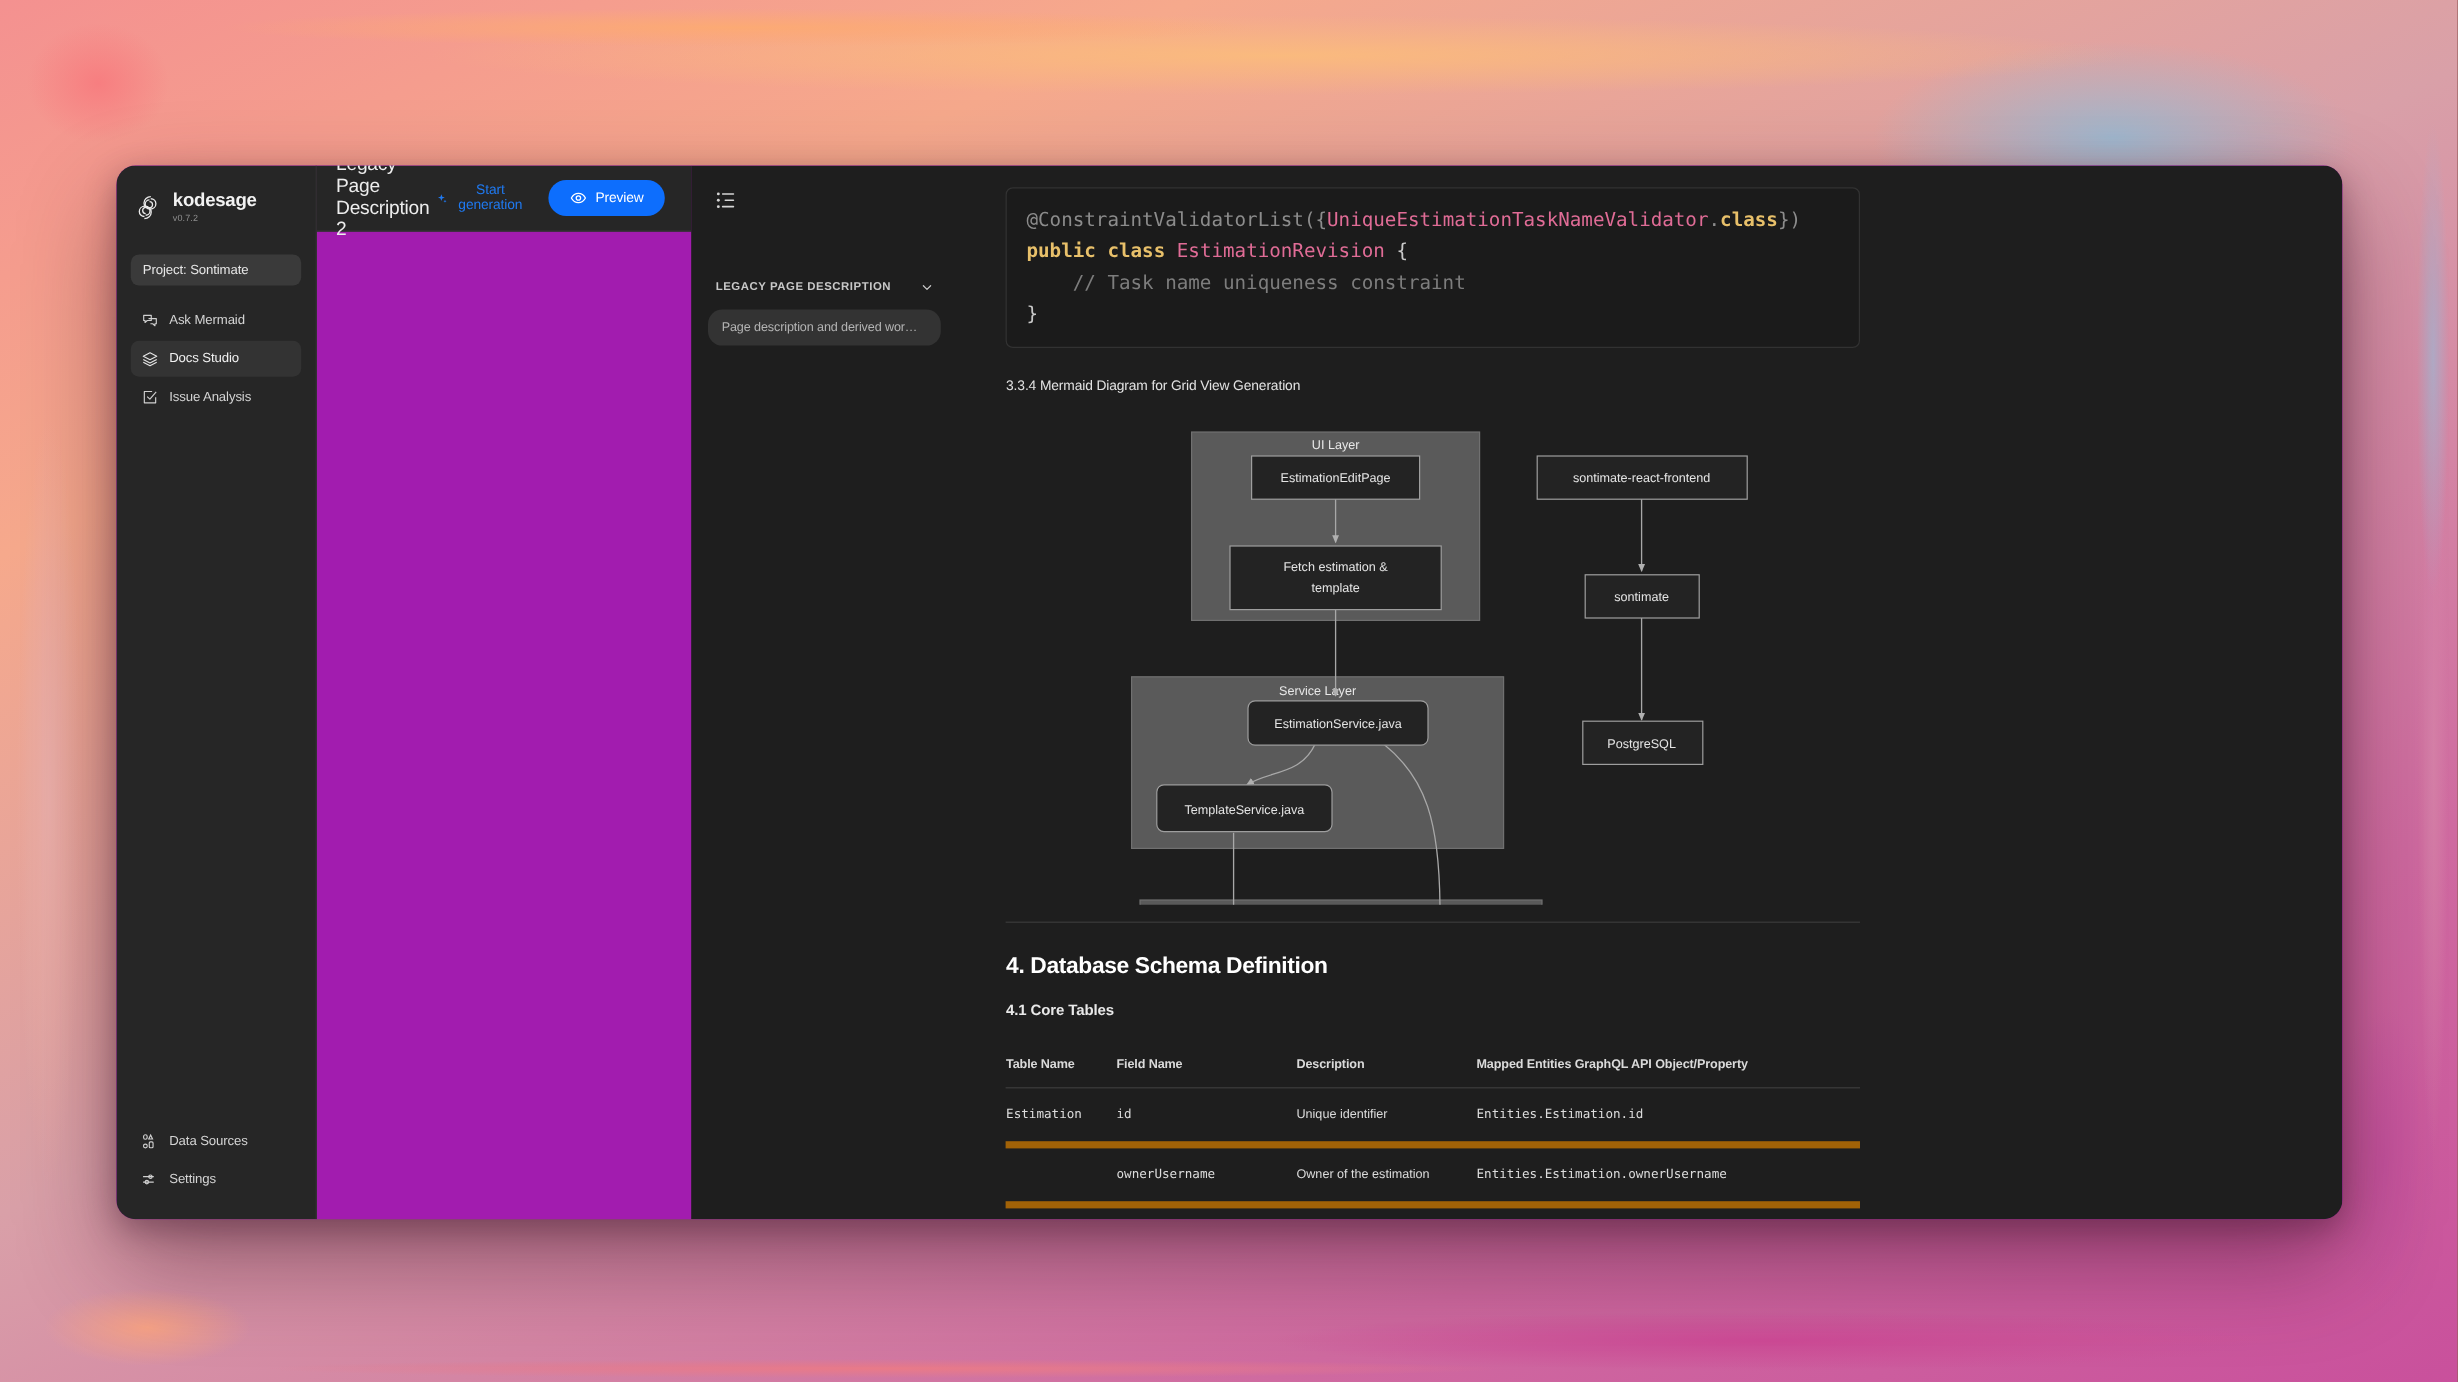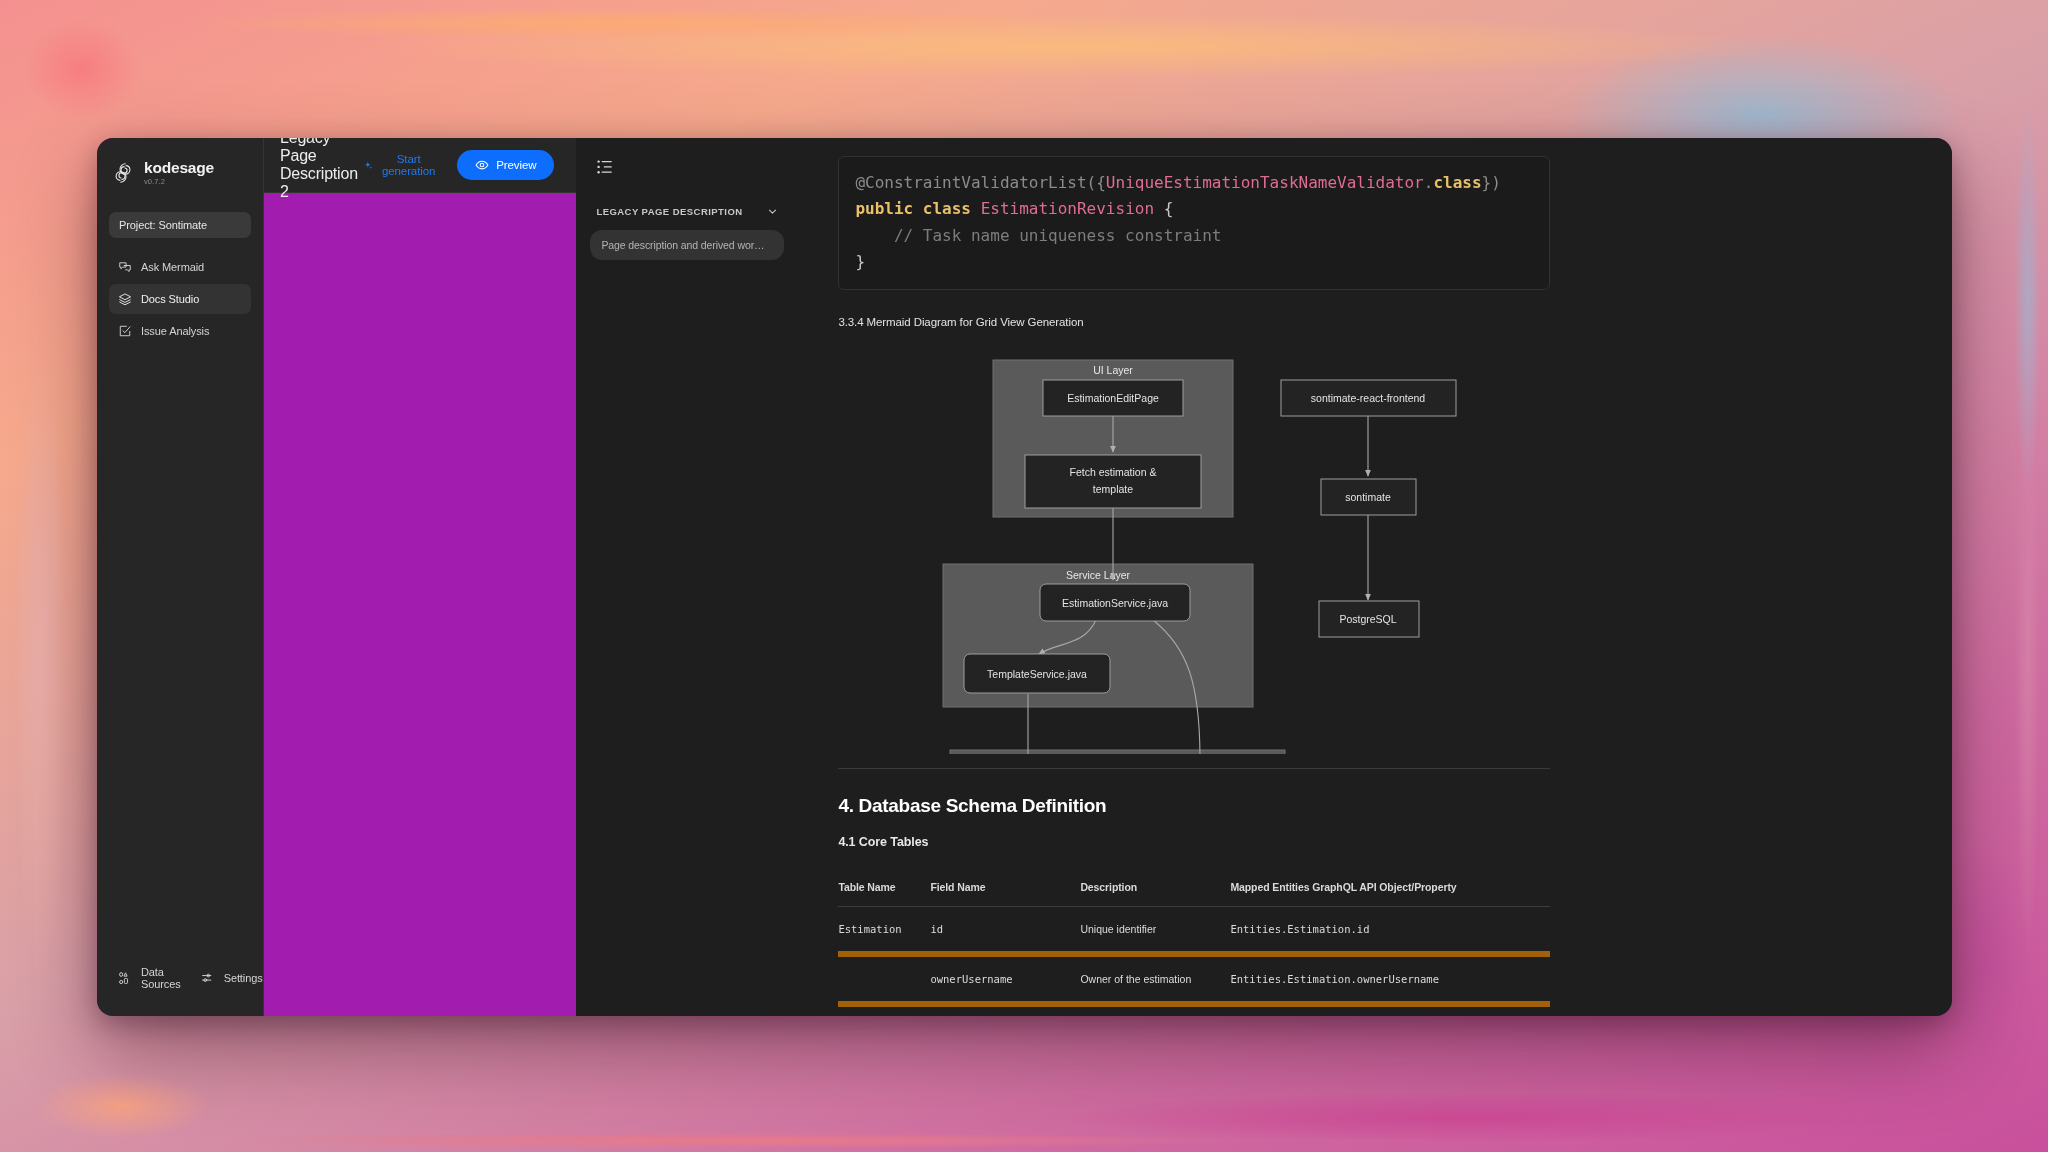--- a/index.html
+++ b/index.html
@@ -100,21 +100,21 @@
     gap: 9px;
     padding: 8px 9px;
     border-radius: 7px;
     font-size: 11px;
     color: #d4d4d4;
     letter-spacing: -.1px;
   }
   .nav-item.active { background: #333333; color: #f0f0f0; }
   .nav-ico { width: 14px; height: 14px; flex: 0 0 14px; display: block; }
 
-  .nav-bottom { margin-top: auto; display: flex; flex-direction: row; gap: 2px; padding: 0 12px; }
+  .nav-bottom { margin-top: auto; display: flex; flex-direction: column; gap: 2px; padding: 0 12px; }
 
   
   #right { flex: 1; display: flex; min-width: 0; }
 
   #topbar {
     height: 55px;
     flex: 0 0 55px;
     background: #262626;
     border-bottom: 1px solid #343434;
     display: flex;
@@ -175,20 +175,21 @@
     display: flex;
     align-items: flex-start;
     justify-content: space-between;
     padding: 0 6px 0 6px;
     font-size: 9.5px;
     letter-spacing: .45px;
     color: #c8c8c8;
     font-weight: 600;
     margin-bottom: 13px;
     cursor: pointer;
+    margin-top: 28px;
   }
   .outline-item {
     background: #333333;
     border-radius: 12px;
     padding: 9px 11px;
     font-size: 10.5px;
     color: #b4b4b4;
     letter-spacing: -.1px;
     white-space: nowrap;
     overflow: hidden;

